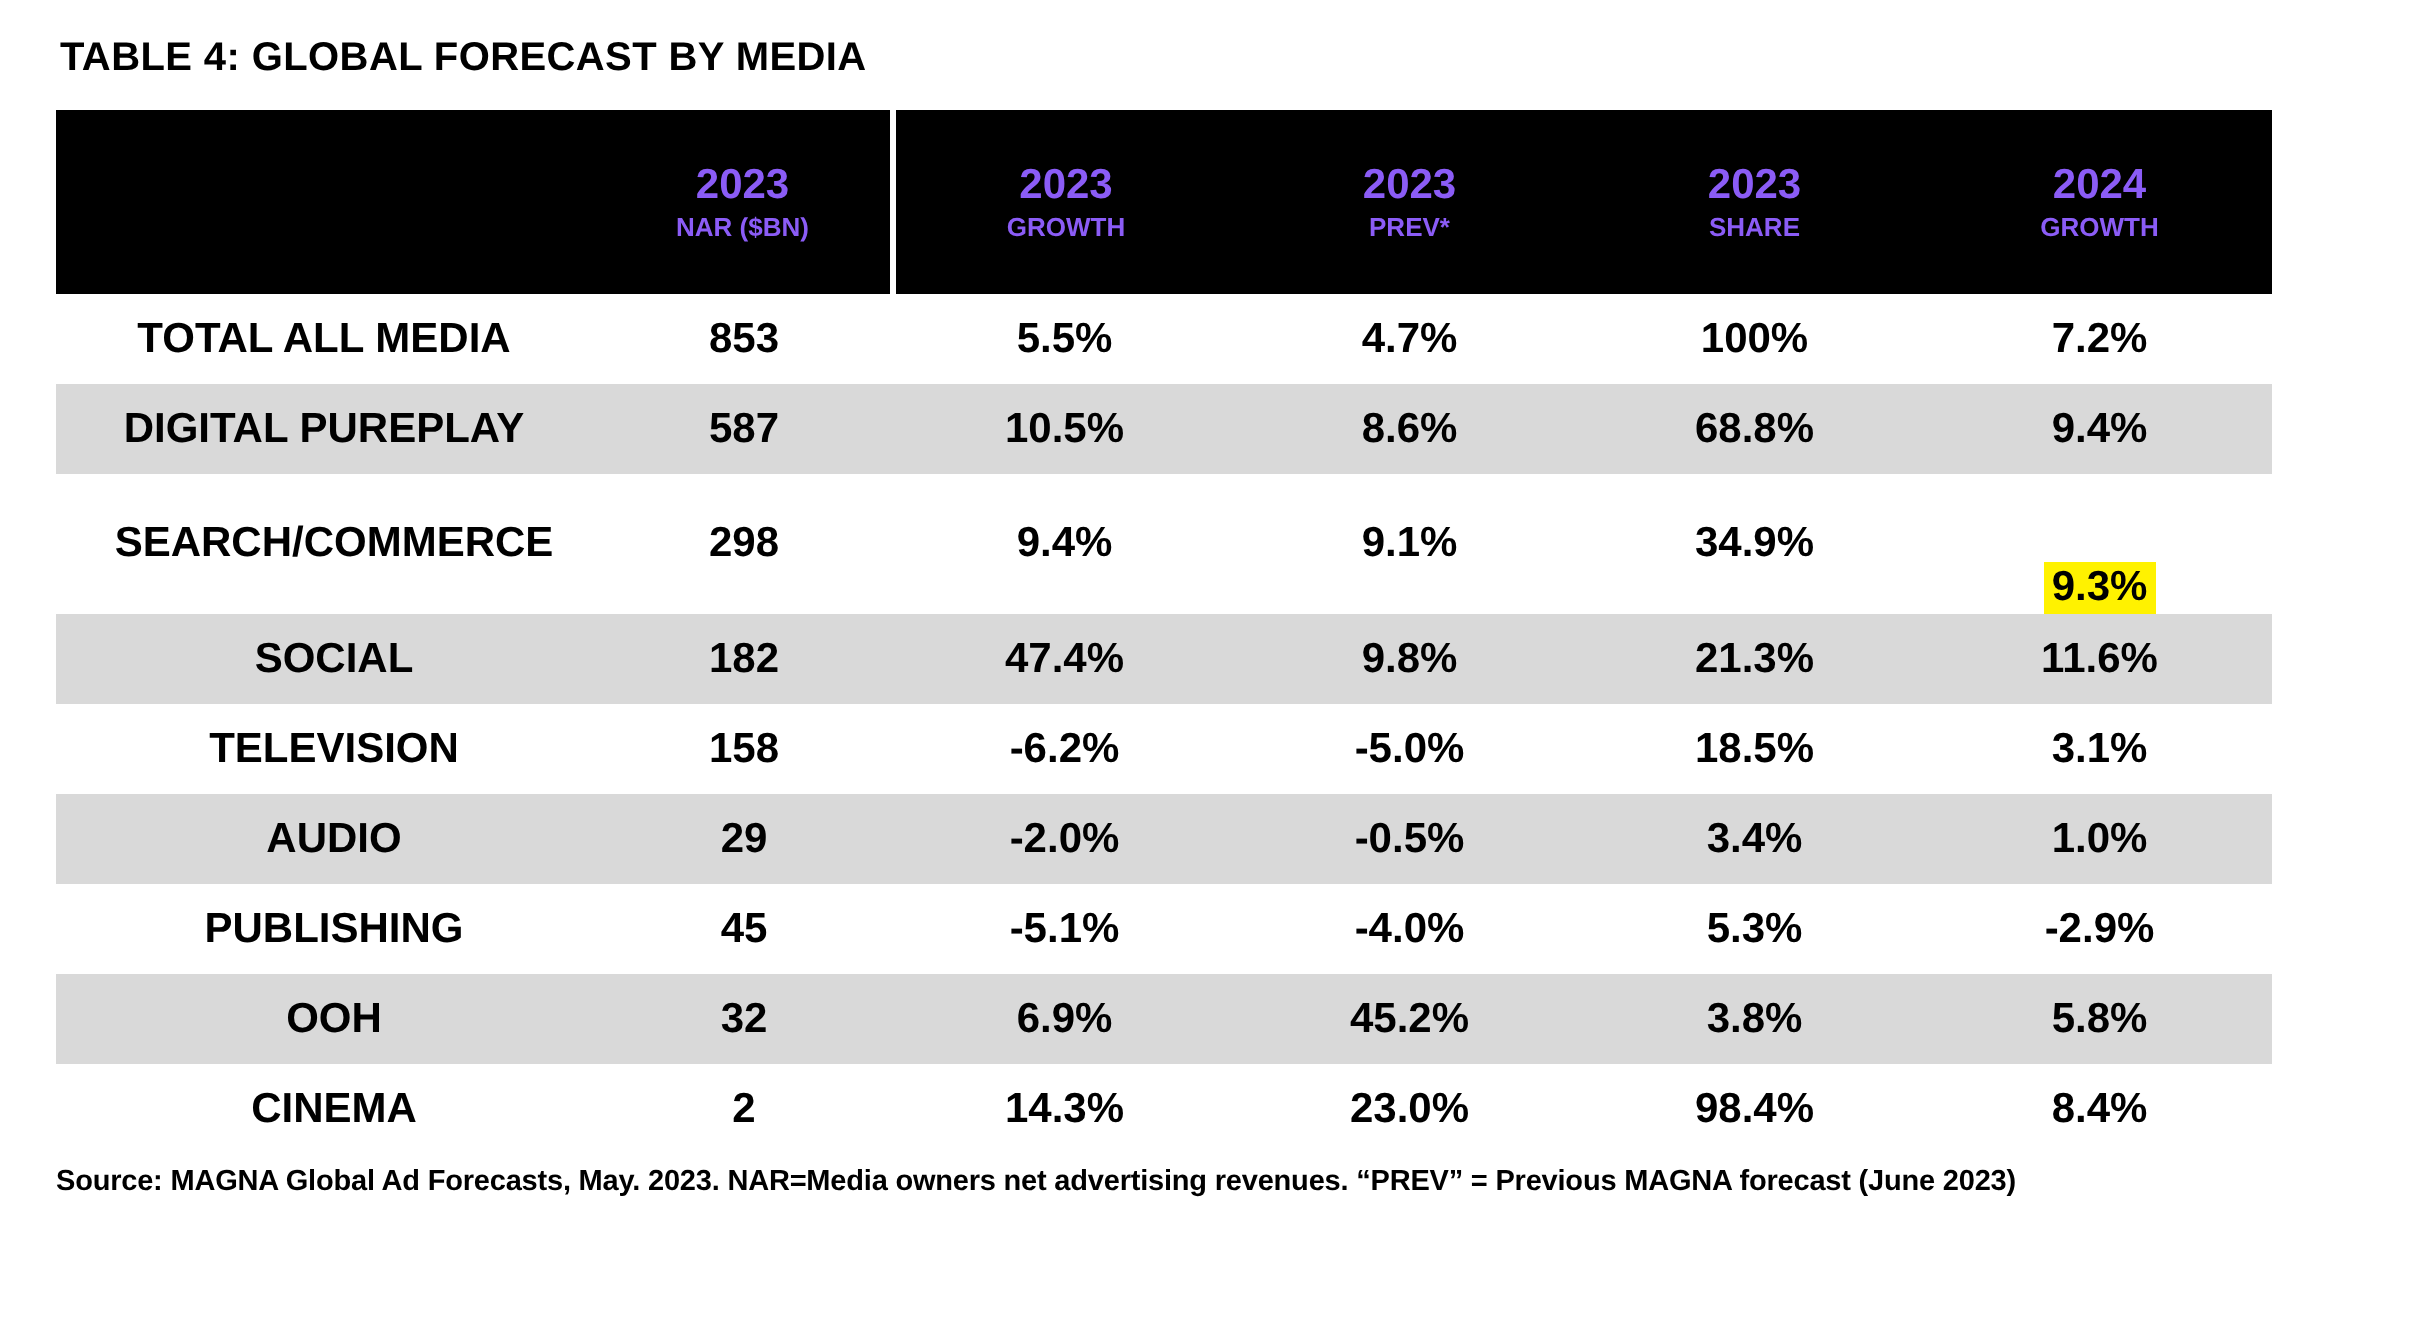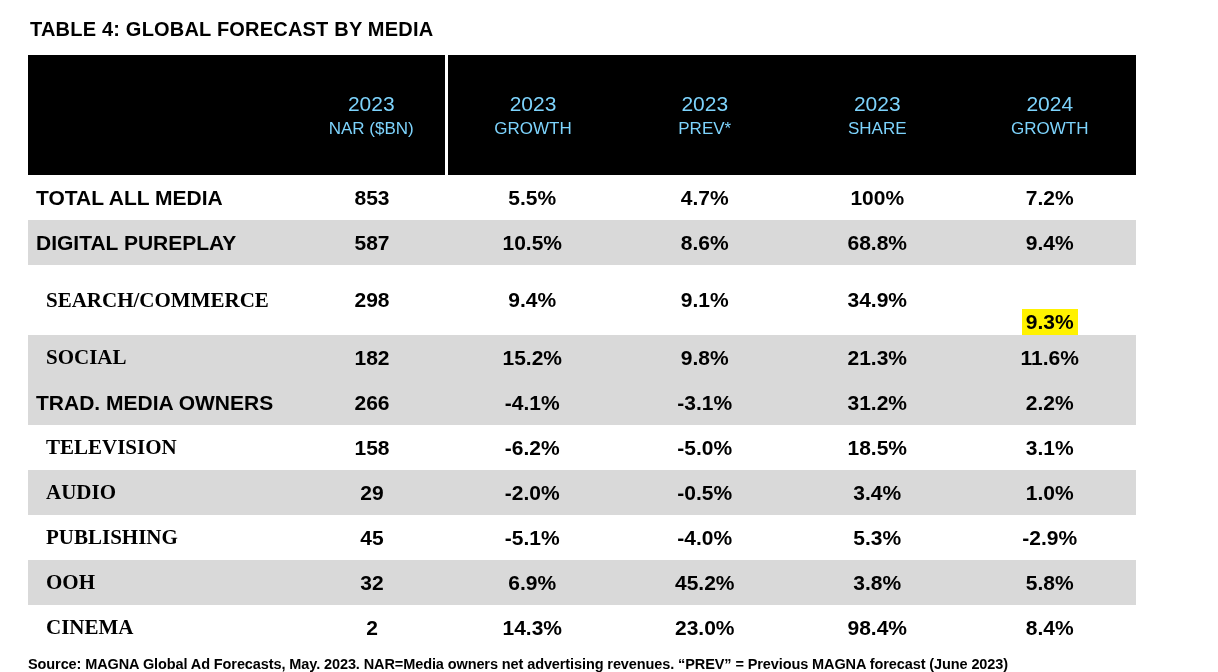--- a/index.html
+++ b/index.html
@@ -32,35 +32,35 @@
     border-collapse: collapse;
     width: 1108px;
     table-layout: fixed;
   }
   table.forecast col.c-label { width: 270px; }
   table.forecast col.c-nar   { width: 148px; }
   table.forecast col.c-rest  { width: 172.5px; }
 
   thead th {
     background: #000000;
-    color: #7dd3fc;
+    color: #8b5cf6;
     font-size: 21px;
-    font-weight: normal;
+    font-weight: bold;
     padding: 0;
     vertical-align: middle;
-    height: 120px;
+    height: 92px;
   }
   thead th .hdr-line1 {
     display: block;
     line-height: 1.25;
   }
   thead th .hdr-line2 {
     display: block;
     line-height: 1.25;
-    font-size: 17px;
+    font-size: 13px;
   }
   thead th.head-blank {
     background: #000000;
   }
   thead th.sep {
     border-left: 3px solid #ffffff;
   }
 
   tbody td {
     font-size: 21px;
@@ -68,26 +68,25 @@
     height: 45px;
     padding: 0 10px;
     text-align: center;
     vertical-align: middle;
     background: #ffffff;
   }
   tbody tr.shaded td {
     background: #d9d9d9;
   }
   tbody td.label {
-    text-align: left;
+    text-align: center;
     padding-left: 8px;
   }
   tbody td.label.indent1 {
     padding-left: 18px;
-    font-family: Liberation Serif, serif;
   }
   .hl {
     background: #fff200;
     padding: 1px 4px;
     display: inline-block;
     margin-top: 44px;
   }
   .source {
     margin-top: 6px;
     font-size: 14.5px;
@@ -165,35 +164,27 @@
         <td>298</td>
         <td>9.4%</td>
         <td>9.1%</td>
         <td>34.9%</td>
         <td><span class="hl">9.3%</span></td>
       </tr>
 
       <tr class="shaded">
         <td class="label indent1">SOCIAL</td>
         <td>182</td>
-        <td>15.2%</td>
+        <td>47.4%</td>
         <td>9.8%</td>
         <td>21.3%</td>
         <td>11.6%</td>
       </tr>
 
 
-      <tr class="shaded">
-        <td class="label">TRAD. MEDIA OWNERS</td>
-        <td>266</td>
-        <td>-4.1%</td>
-        <td>-3.1%</td>
-        <td>31.2%</td>
-        <td>2.2%</td>
-      </tr>
 
       <tr>
         <td class="label indent1">TELEVISION</td>
         <td>158</td>
         <td>-6.2%</td>
         <td>-5.0%</td>
         <td>18.5%</td>
         <td>3.1%</td>
       </tr>
 

